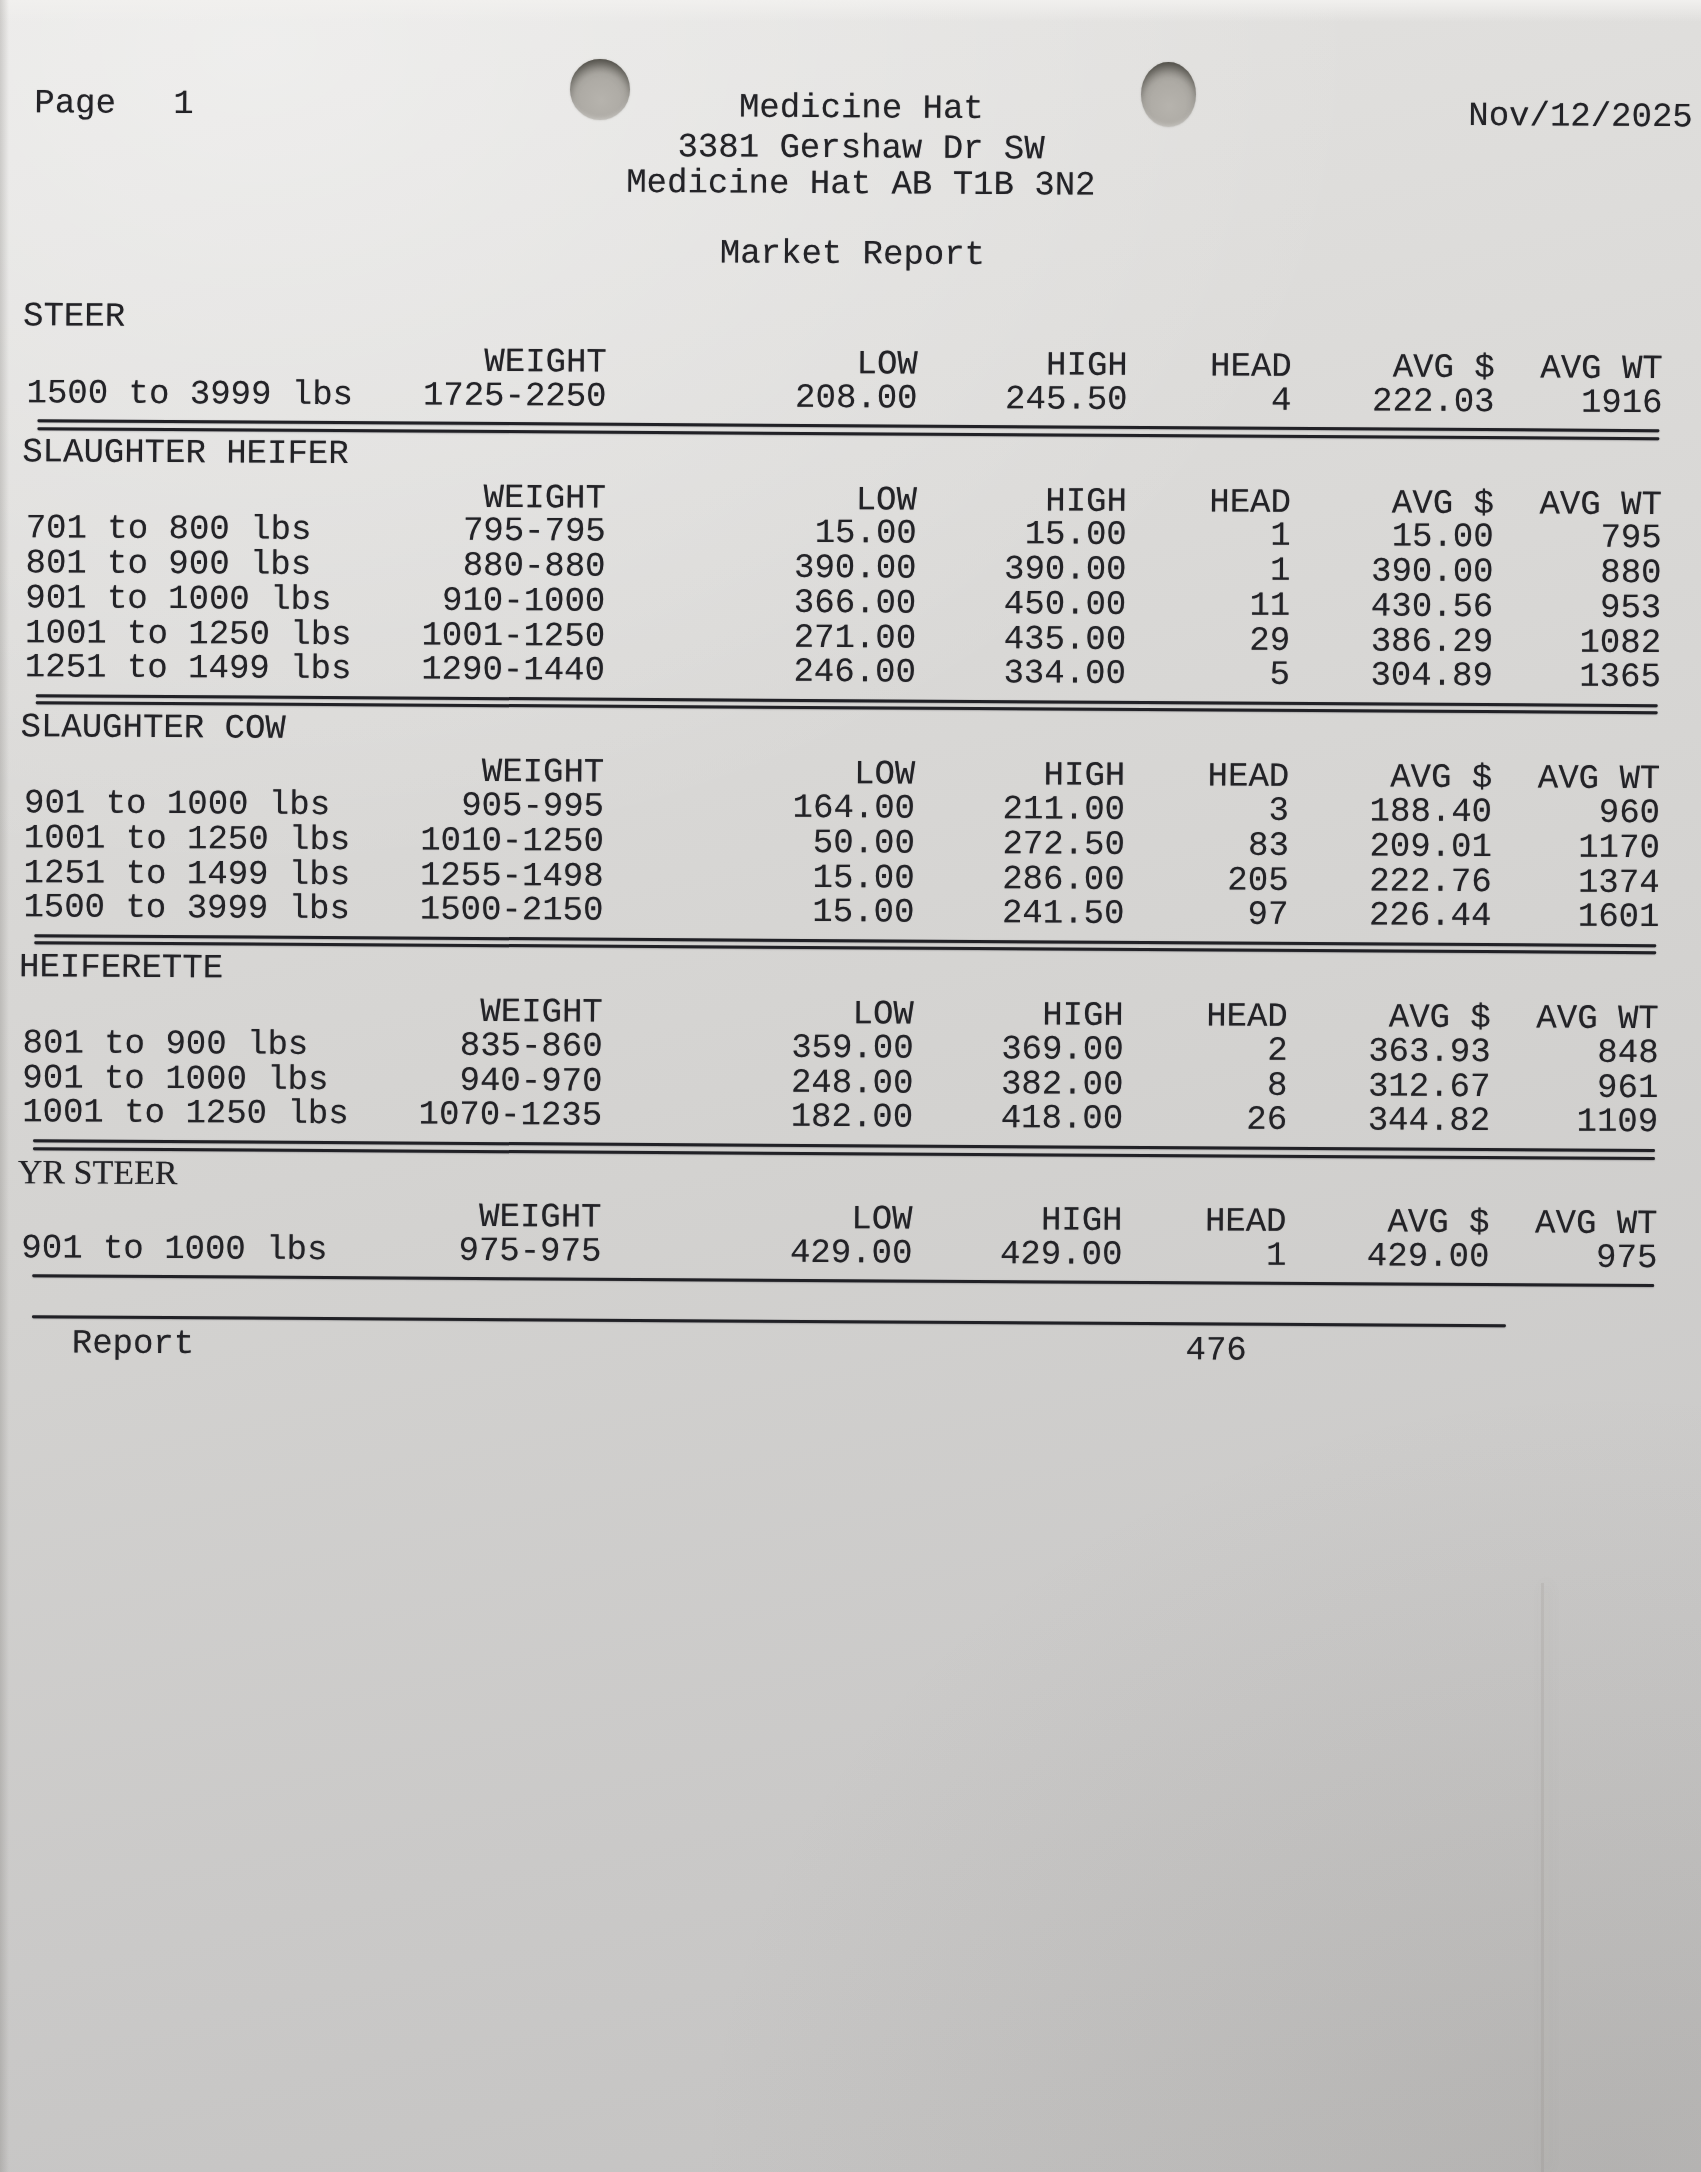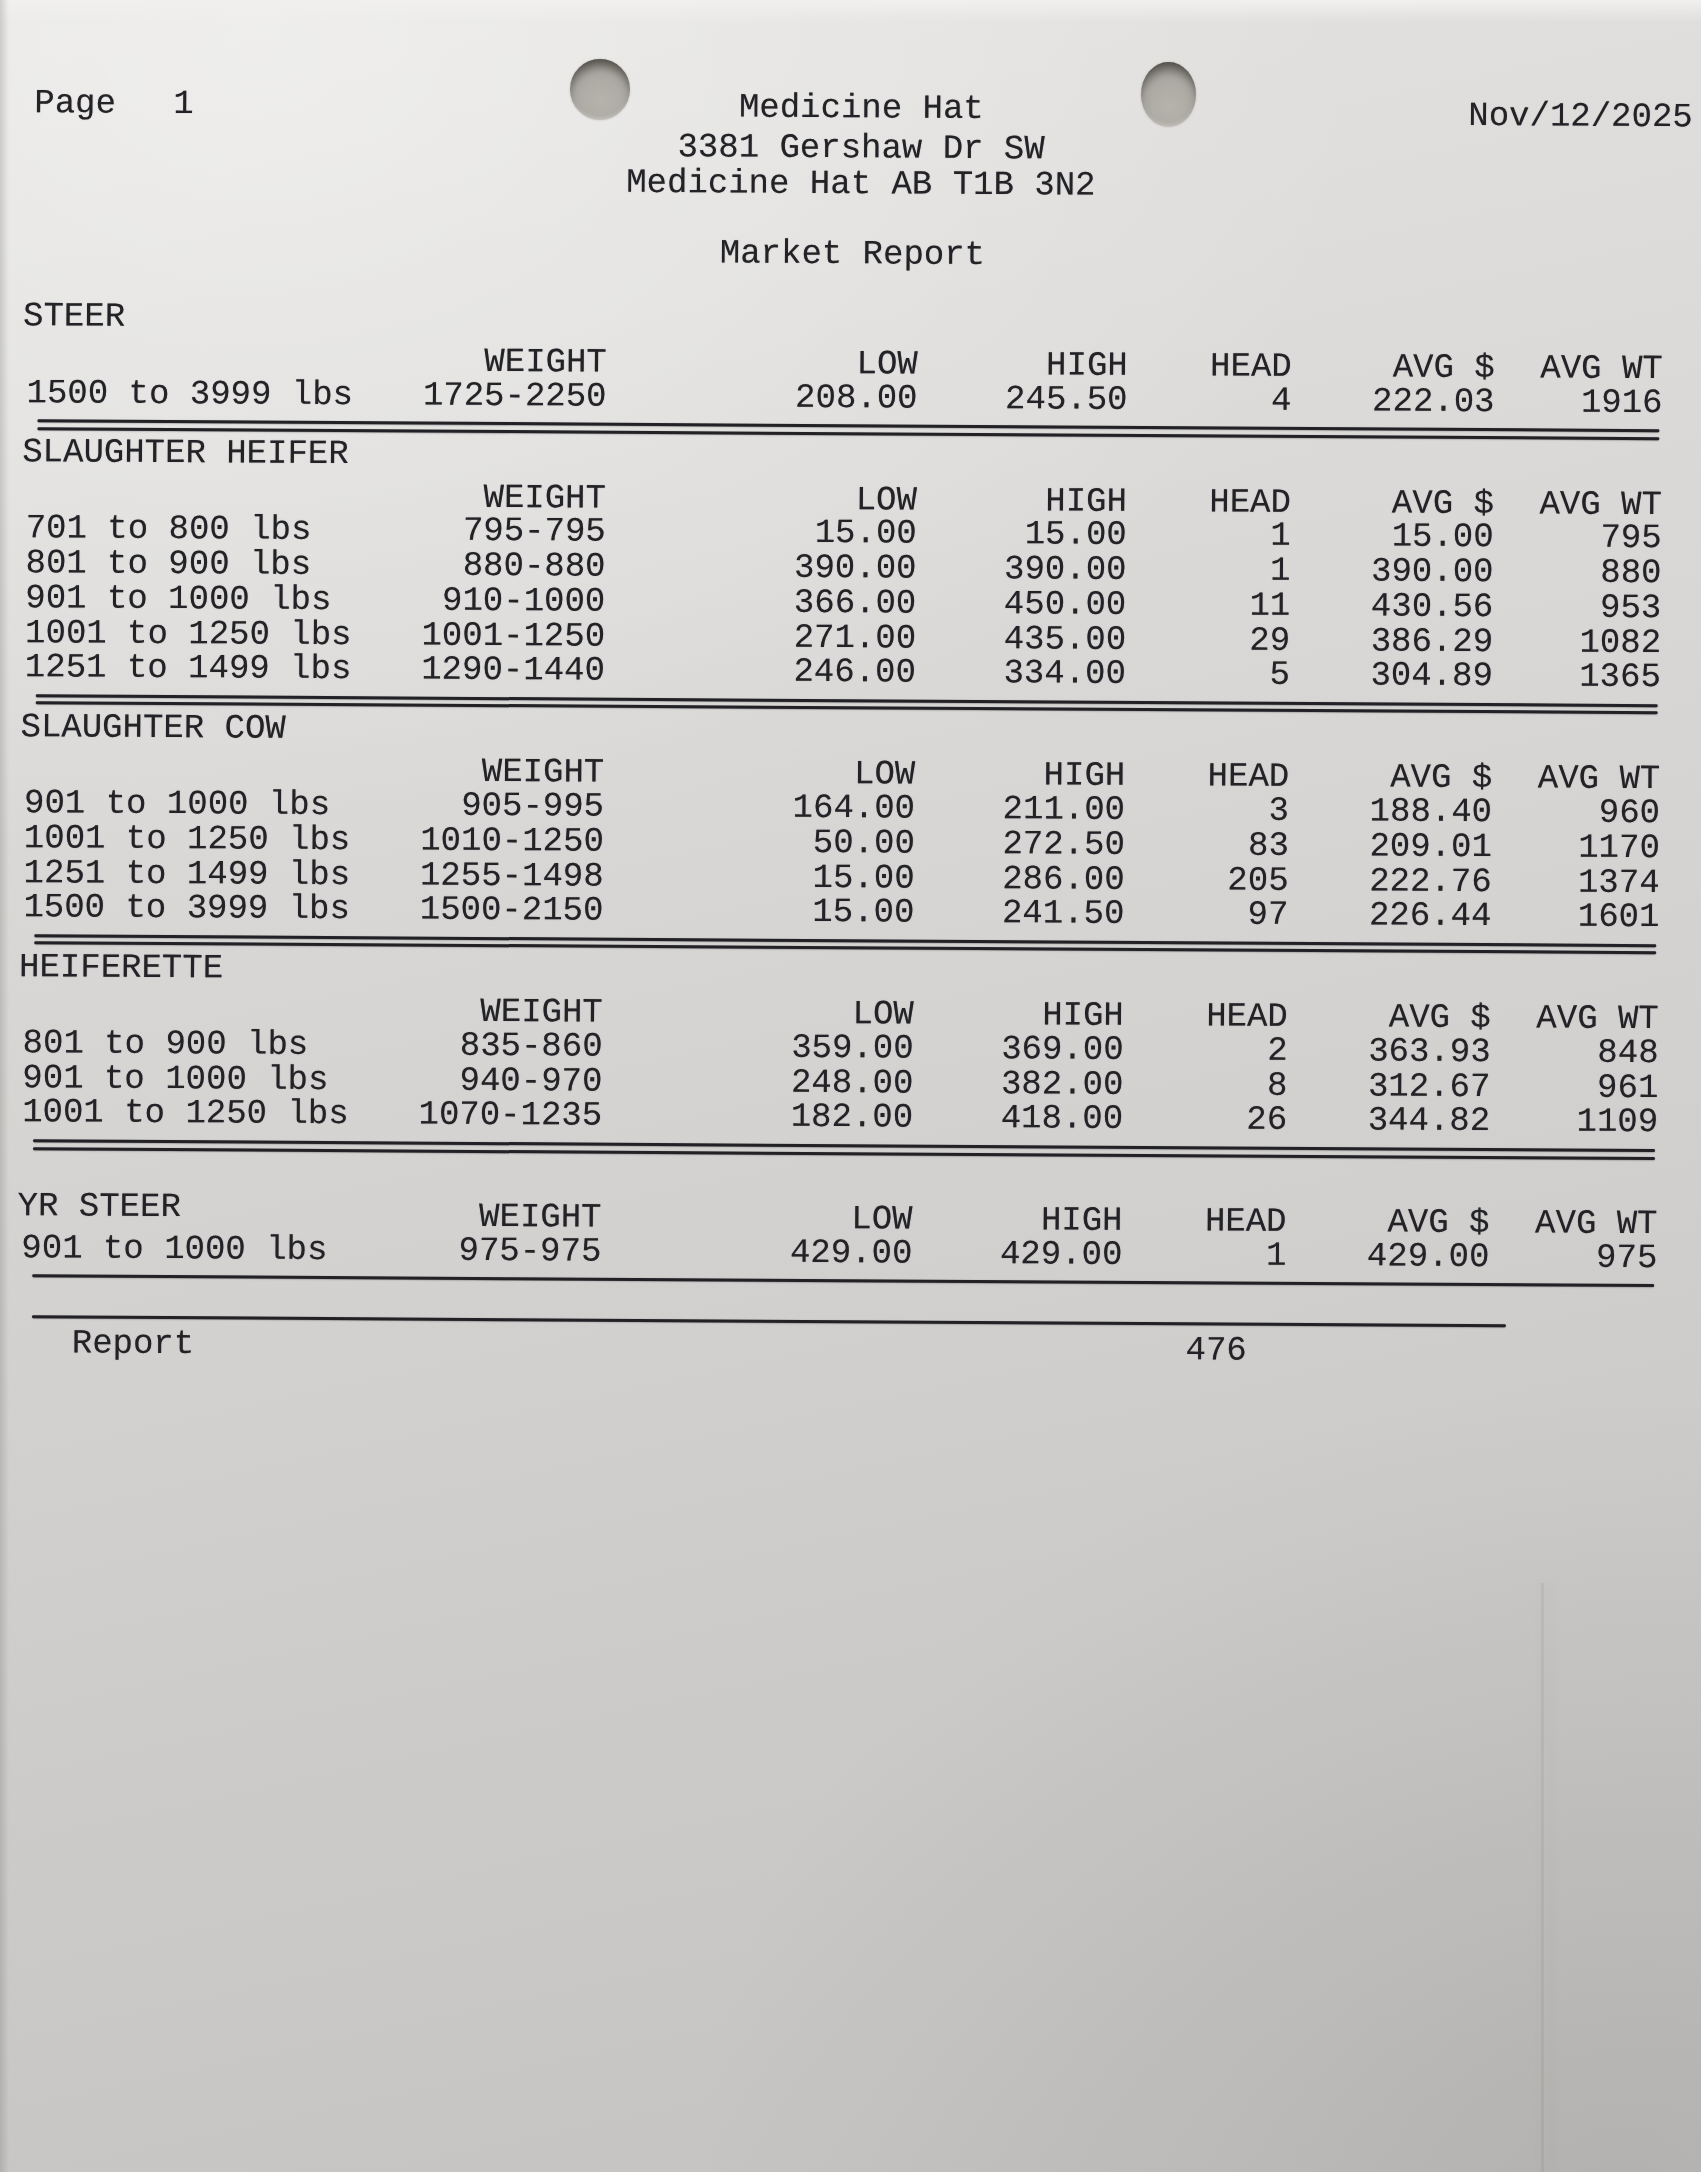--- a/index.html
+++ b/index.html
@@ -207,21 +207,21 @@
           <span class="abs" style="left:29px;top:0;">1001 to 1250 lbs</span>
           <span class="cell" style="width:609px;">1070-1235</span>
           <span class="cell" style="width:920px;">182.00</span>
           <span class="cell" style="width:1130px;">418.00</span>
           <span class="cell" style="width:1294px;">26</span>
           <span class="cell" style="width:1497px;">344.82</span>
           <span class="cell" style="width:1665px;">1109</span>
         </div>
         <div class="rule" style="left:40px;top:1139px;width:1622px;"></div>
         <div class="rule" style="left:40px;top:1147px;width:1622px;"></div>
-        <span class="abs" style="left:25px;top:1185px;">YR STEER</span>
+        <span class="abs" style="left:25px;top:1151px;font-family:Liberation Serif, serif;">YR STEER</span>
         <div class="row" style="top:1193px;">
           <span class="cell" style="width:609px;">WEIGHT</span>
           <span class="cell" style="width:920px;">LOW</span>
           <span class="cell" style="width:1130px;">HIGH</span>
           <span class="cell" style="width:1294px;">HEAD</span>
           <span class="cell" style="width:1497px;">AVG $</span>
           <span class="cell" style="width:1665px;">AVG WT</span>
         </div>
         <div class="row" style="top:1227px;">
           <span class="abs" style="left:29px;top:0;">901 to 1000 lbs</span>

